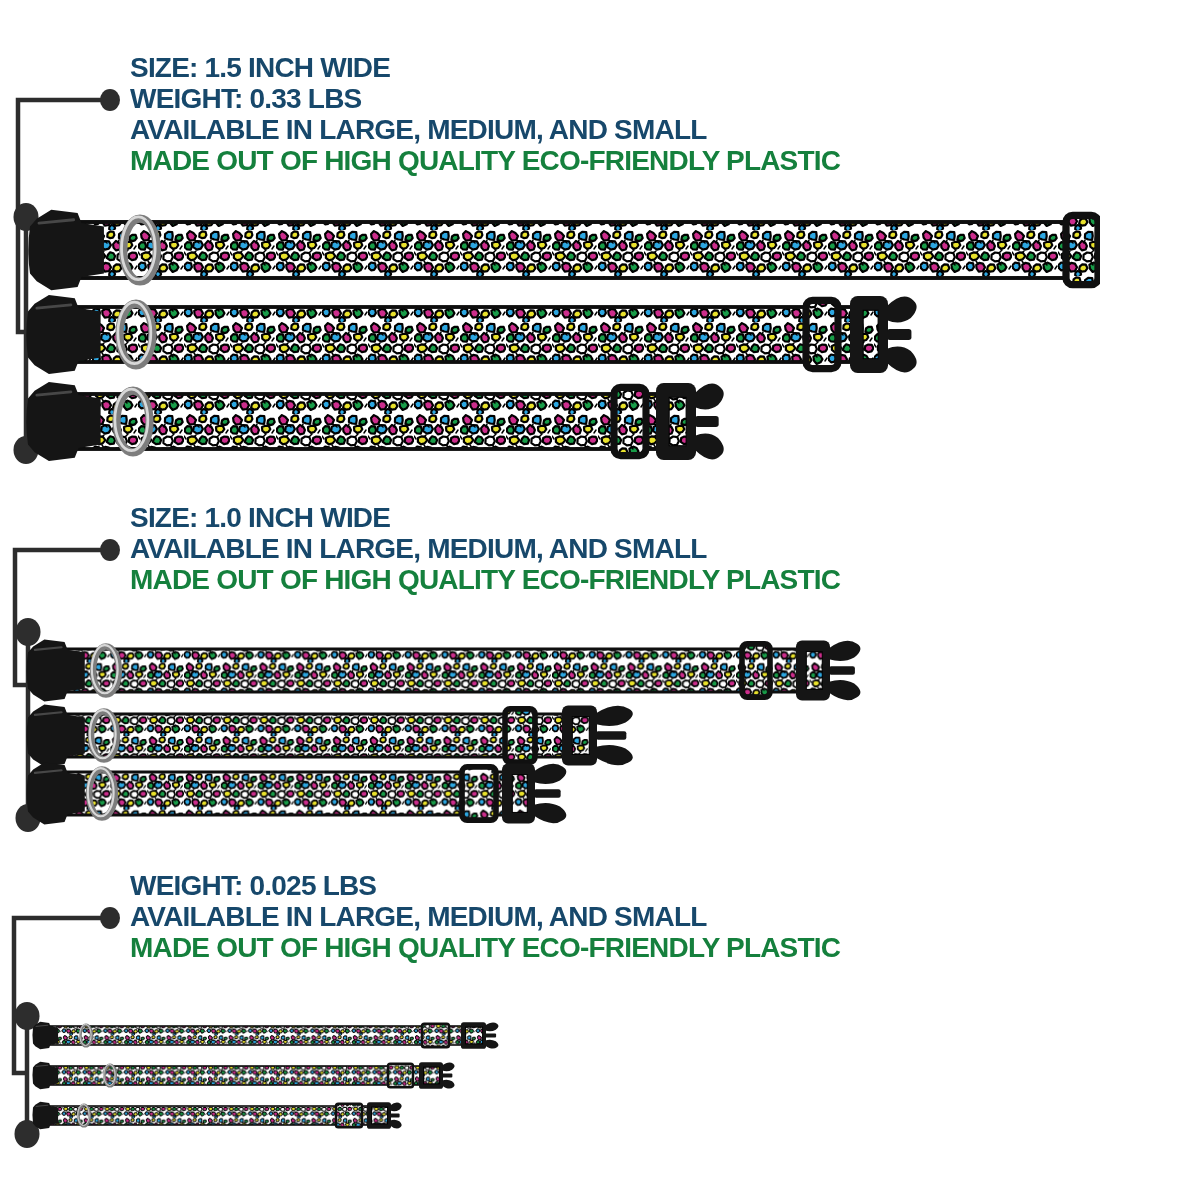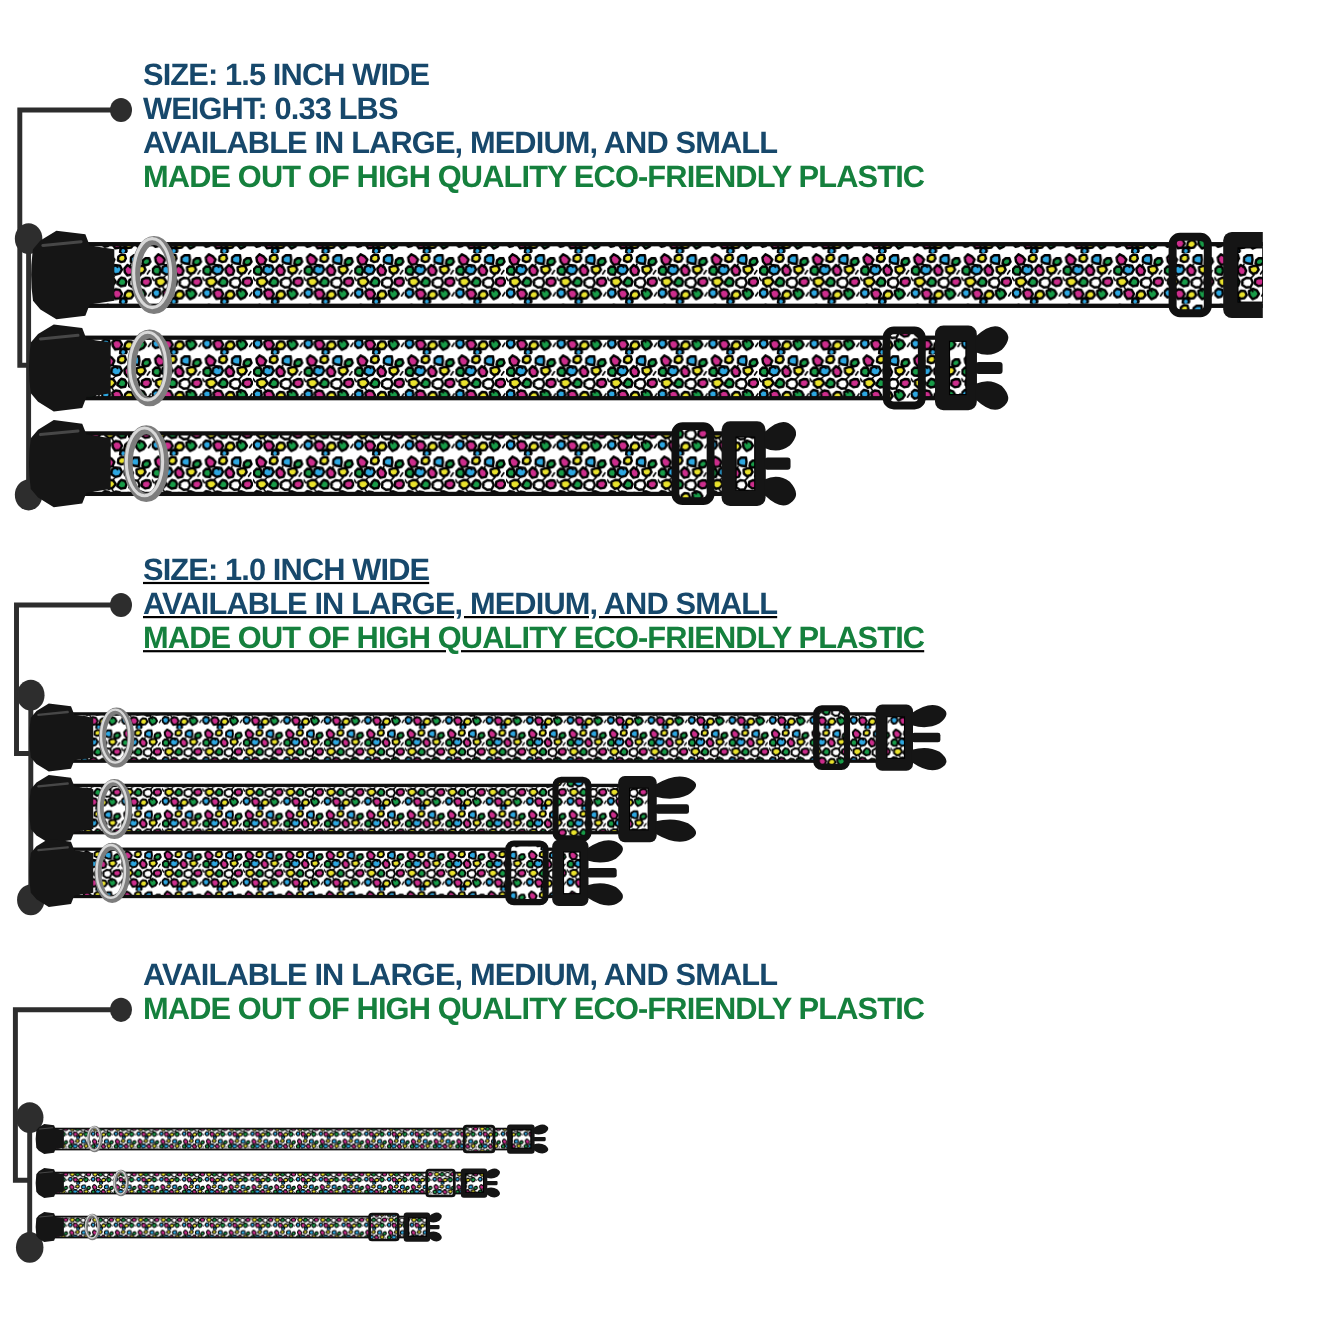--- a/index.html
+++ b/index.html
@@ -1,24 +1,24 @@
 <!DOCTYPE html>
 <html><head>
 <meta charset="utf-8">
 <style>
   html,body{margin:0;padding:0;background:#ffffff;}
   .canvas{position:relative;width:1100px;height:1200px;background:#ffffff;overflow:hidden;
-          font-family:"Liberation Sans", sans-serif;padding-left:48px;}
+          font-family:"Liberation Sans", sans-serif;}
   #art{position:absolute;left:0;top:0;width:1200px;height:1200px;}
   .spec{position:absolute;left:130px;width:900px;}
   .spec .l{font-weight:bold;font-size:28px;line-height:31px;letter-spacing:-0.8px;white-space:nowrap;}
   .navy{color:#17486b;}
   .blue{color:#15803d;}
   .spec1{top:52px;}
-  .spec2{top:502px;text-decoration:underline;}
+  .spec2{top:502px;}
   .spec3{top:870px;}
 </style>
 </head>
 <body>
 
 <div class="canvas">
   <div id="art"><svg width="1200" height="1200" viewBox="0 0 1200 1200">
         <defs>
           <pattern id="leo0" patternUnits="userSpaceOnUse" width="46" height="46" patternTransform="scale(1)">
             <rect x="0" y="0" width="46" height="46" fill="#ffffff"></rect>
@@ -303,16 +303,17 @@
     <div class="l blue">MADE OUT OF HIGH QUALITY ECO-FRIENDLY PLASTIC</div>
   </div>
 
   <div class="spec spec2">
     <div class="l navy">SIZE: 1.0 INCH WIDE</div>
     <div class="l navy">AVAILABLE IN LARGE, MEDIUM, AND SMALL</div>
     <div class="l blue">MADE OUT OF HIGH QUALITY ECO-FRIENDLY PLASTIC</div>
   </div>
 
   <div class="spec spec3">
+    <div class="l navy">WEIGHT: 0.025 LBS</div>
     <div class="l navy">AVAILABLE IN LARGE, MEDIUM, AND SMALL</div>
     <div class="l blue">MADE OUT OF HIGH QUALITY ECO-FRIENDLY PLASTIC</div>
   </div>
 </div>
 
 </body></html>

